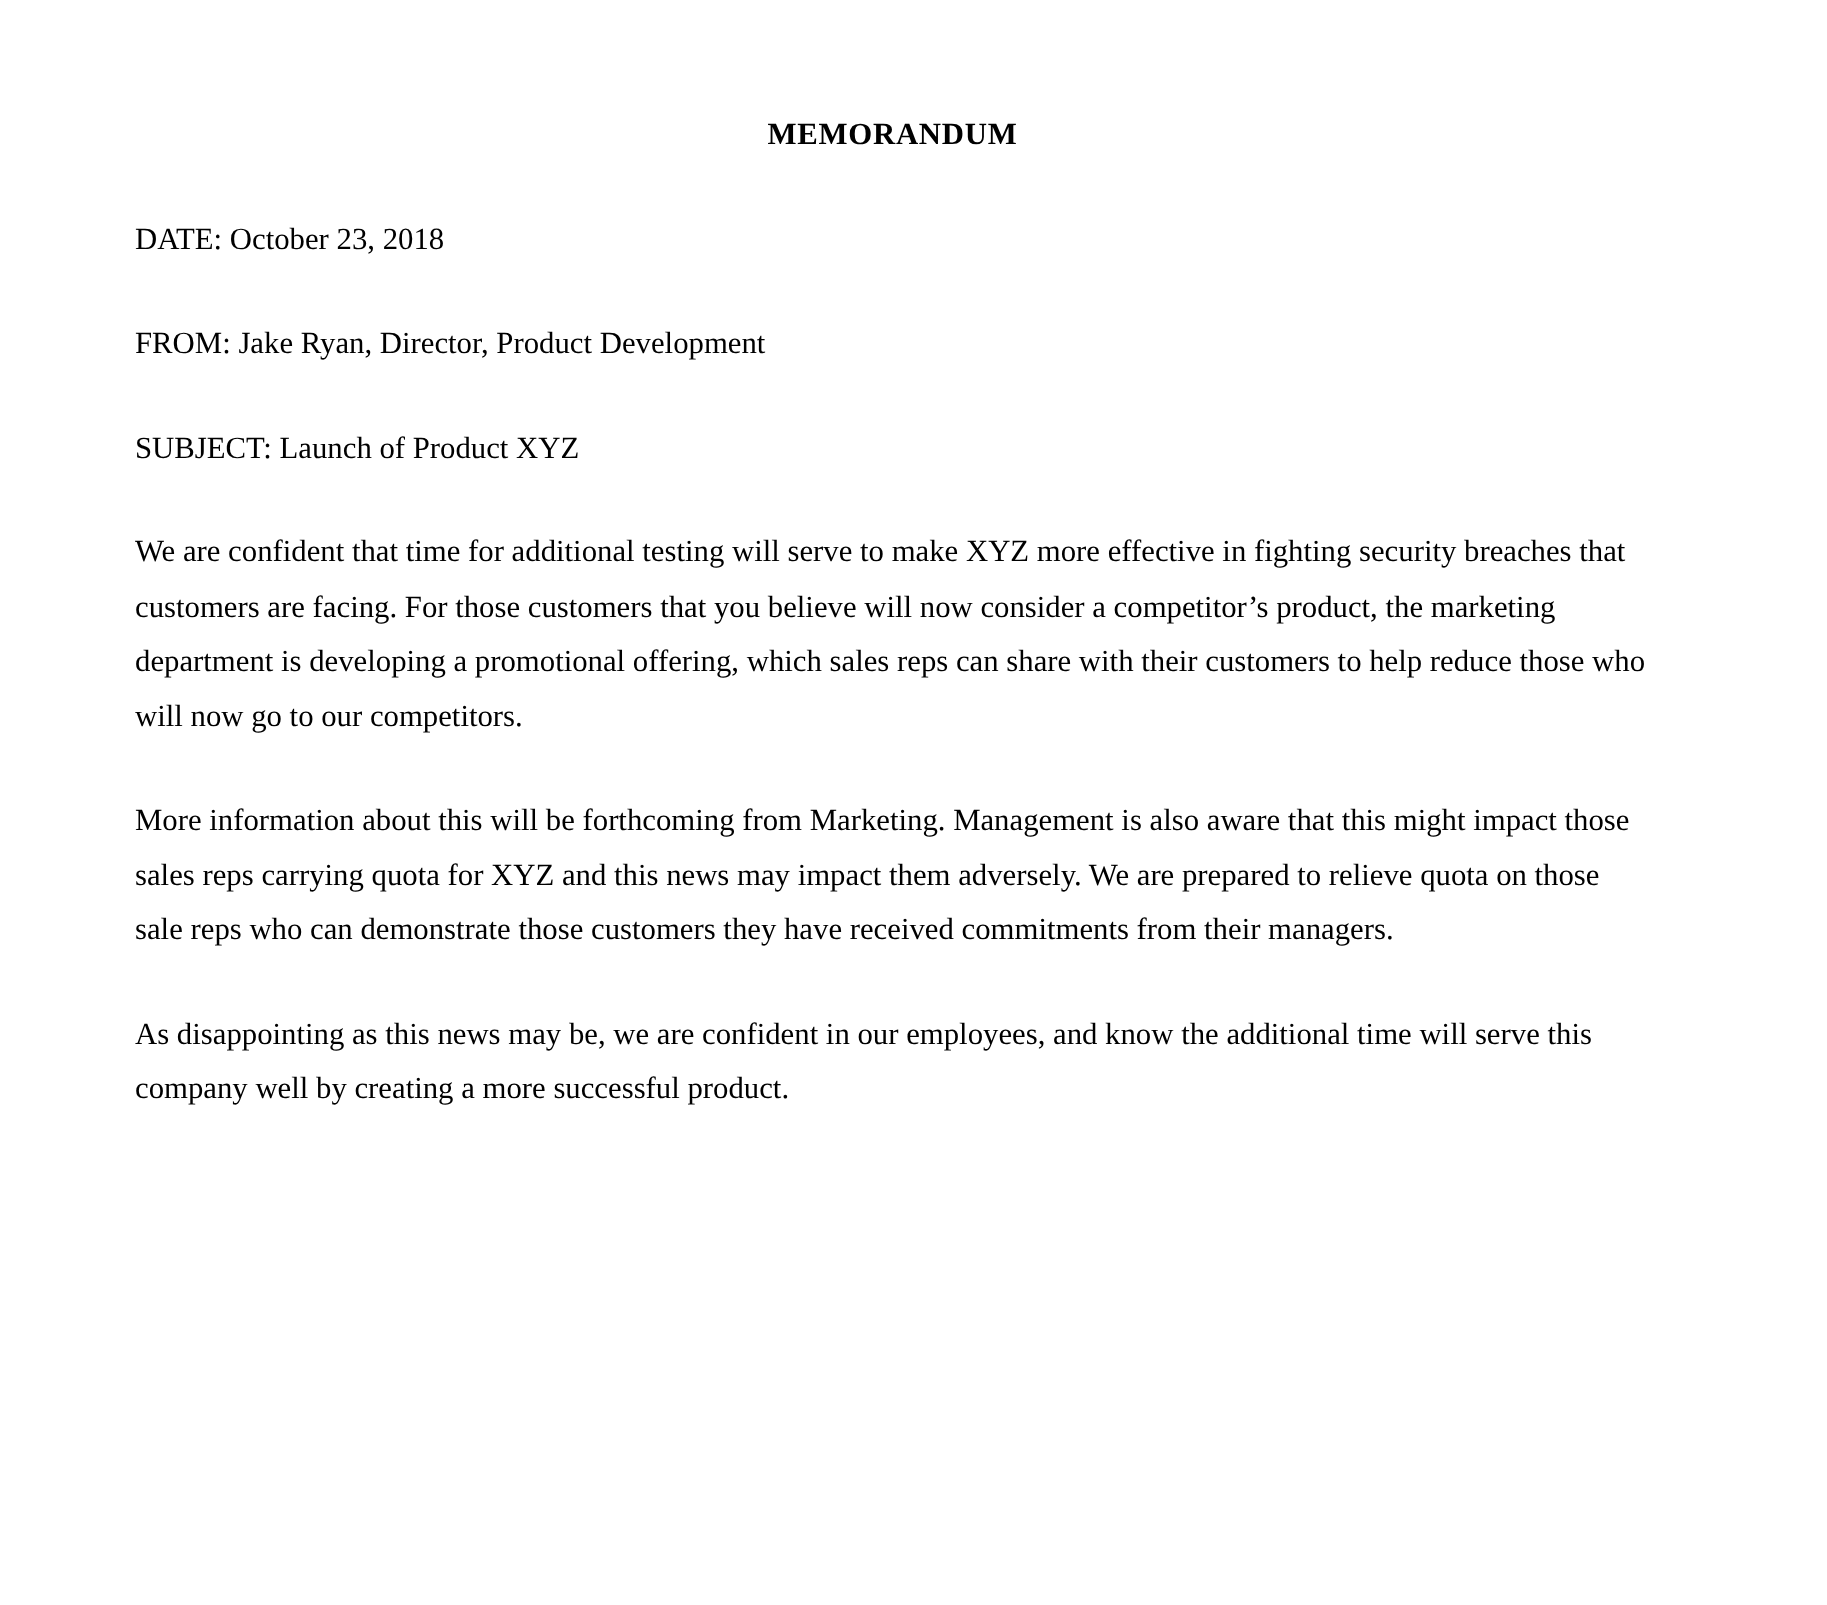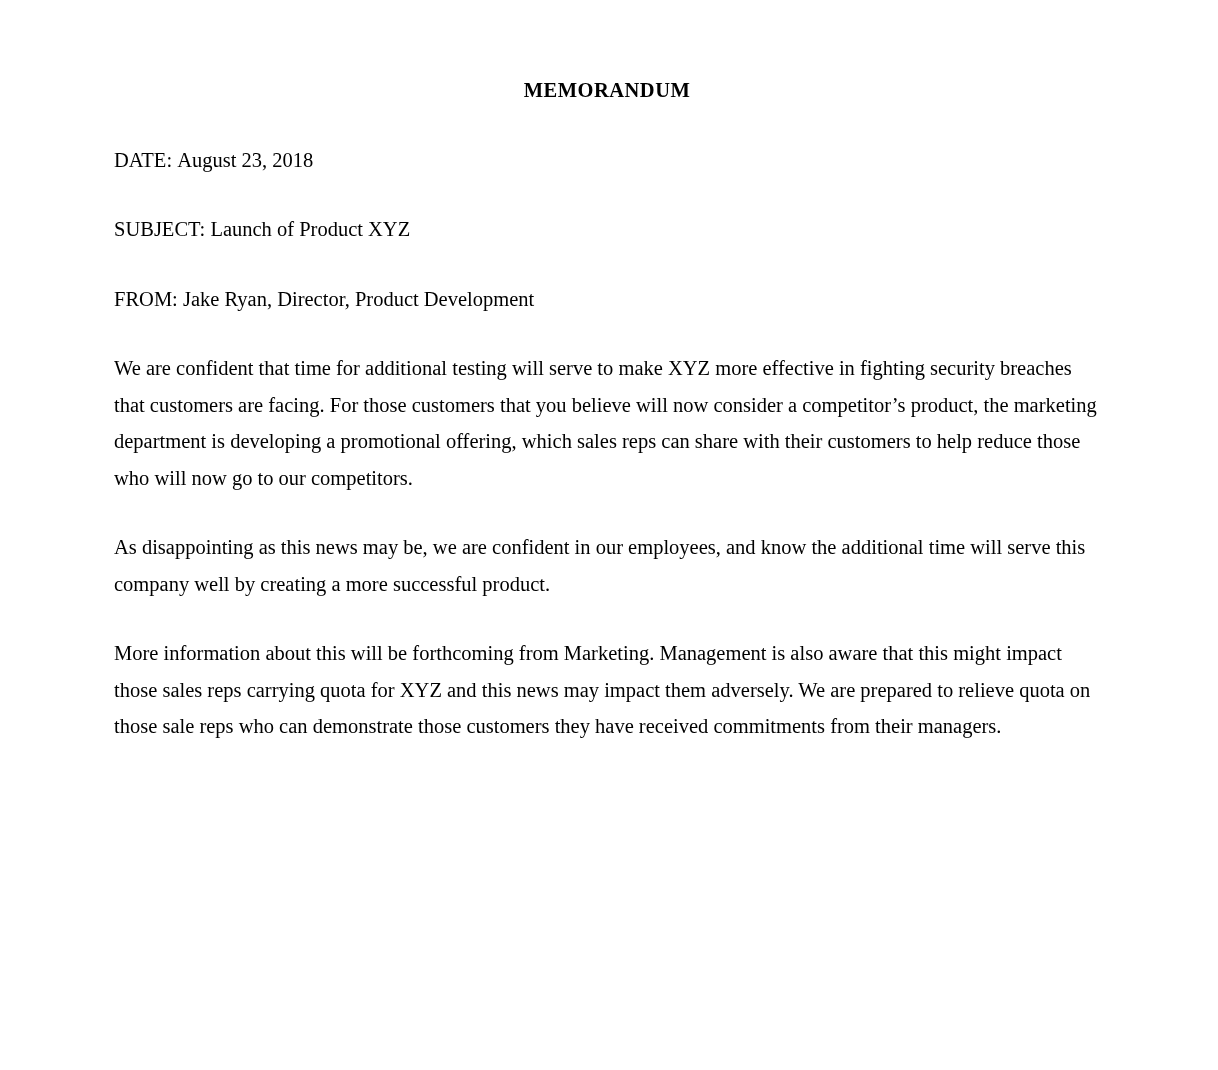--- a/index.html
+++ b/index.html
@@ -5,21 +5,21 @@
   html, body {
     margin: 0;
     padding: 0;
     background: #ffffff;
   }
   .page {
     width: 1218px;
     height: 1070px;
     box-sizing: border-box;
     background: #ffffff;
-    padding: 72px 118px 0 114px;
+    padding: 72px 118px 0 90px;
     font-family: "Liberation Serif", "DejaVu Serif", serif;
     color: #000000;
     font-size: 20.5px;
     line-height: 36.5px;
     overflow: hidden;
   }
   .memo-title {
     text-align: center;
     font-weight: bold;
     letter-spacing: 0.5px;
@@ -39,32 +39,32 @@
   }
 </style>
 </head>
 <body>
 
 <div class="page">
 
   <h1 class="memo-title">MEMORANDUM</h1>
 
   <div class="memo-field">
-    <span class="field-label">DATE:</span><span class="field-value">August 23, 2018</span>
+    <span class="field-label">DATE:</span><span class="field-value">October 23, 2018</span>
   </div>
 
+
+  <div class="memo-field">
+    <span class="field-label">FROM:</span><span class="field-value">Jake Ryan, Director, Product Development</span>
+  </div>
 
   <div class="memo-field">
     <span class="field-label">SUBJECT:</span><span class="field-value">Launch of Product XYZ</span>
   </div>
 
-  <div class="memo-field">
-    <span class="field-label">FROM:</span><span class="field-value">Jake Ryan, Director, Product Development</span>
-  </div>
-
 
   <p class="memo-paragraph">We are confident that time for additional testing will serve to make XYZ more effective in fighting security breaches that customers are facing. For those customers that you believe will now consider a competitor’s product, the marketing department is developing a promotional offering, which sales reps can share with their customers to help reduce those who will now go to our competitors.</p>
 
+  <p class="memo-paragraph">More information about this will be forthcoming from Marketing. Management is also aware that this might impact those sales reps carrying quota for XYZ and this news may impact them adversely. We are prepared to relieve quota on those sale reps who can demonstrate those customers they have received commitments from their managers.</p>
+
   <p class="memo-paragraph">As disappointing as this news may be, we are confident in our employees, and know the additional time will serve this company well by creating a more successful product.</p>
-
-  <p class="memo-paragraph">More information about this will be forthcoming from Marketing. Management is also aware that this might impact those sales reps carrying quota for XYZ and this news may impact them adversely. We are prepared to relieve quota on those sale reps who can demonstrate those customers they have received commitments from their managers.</p>
 
 </div>
 
 </body></html>

